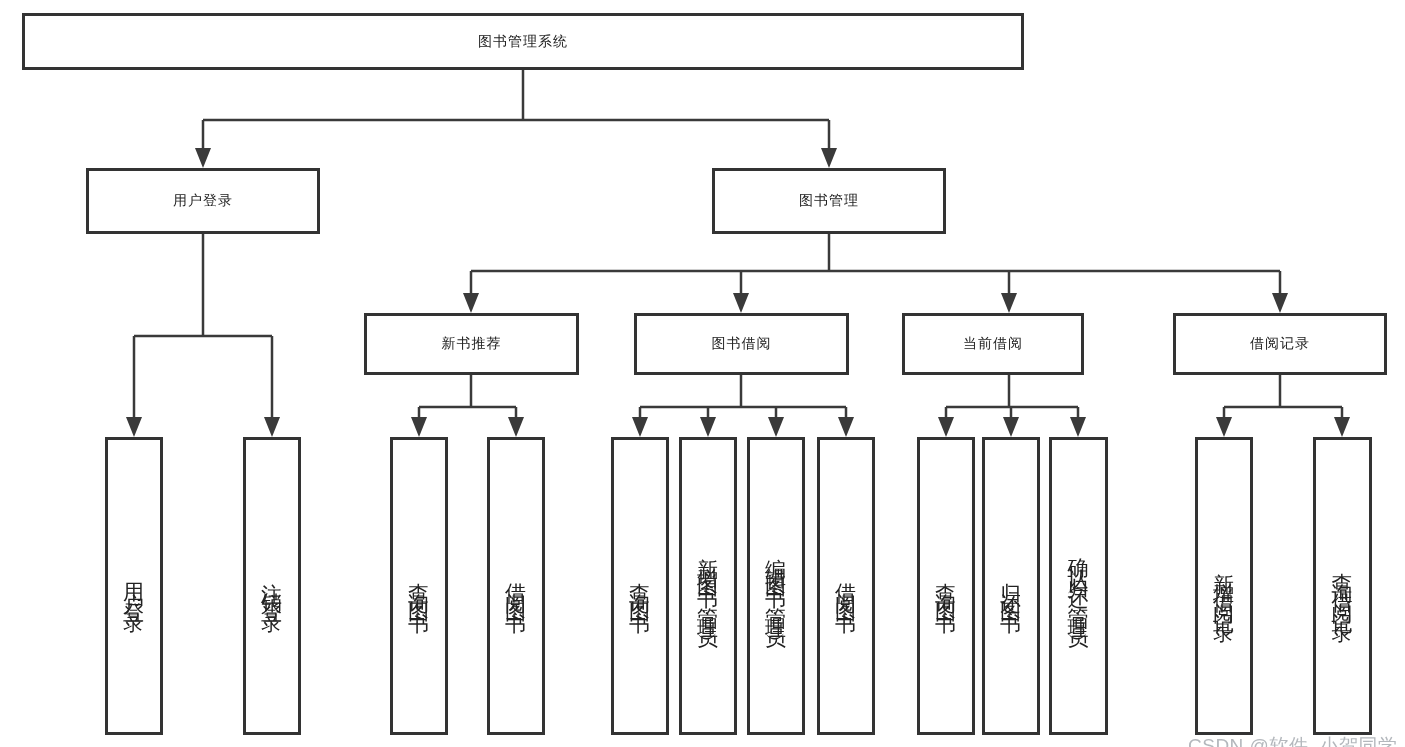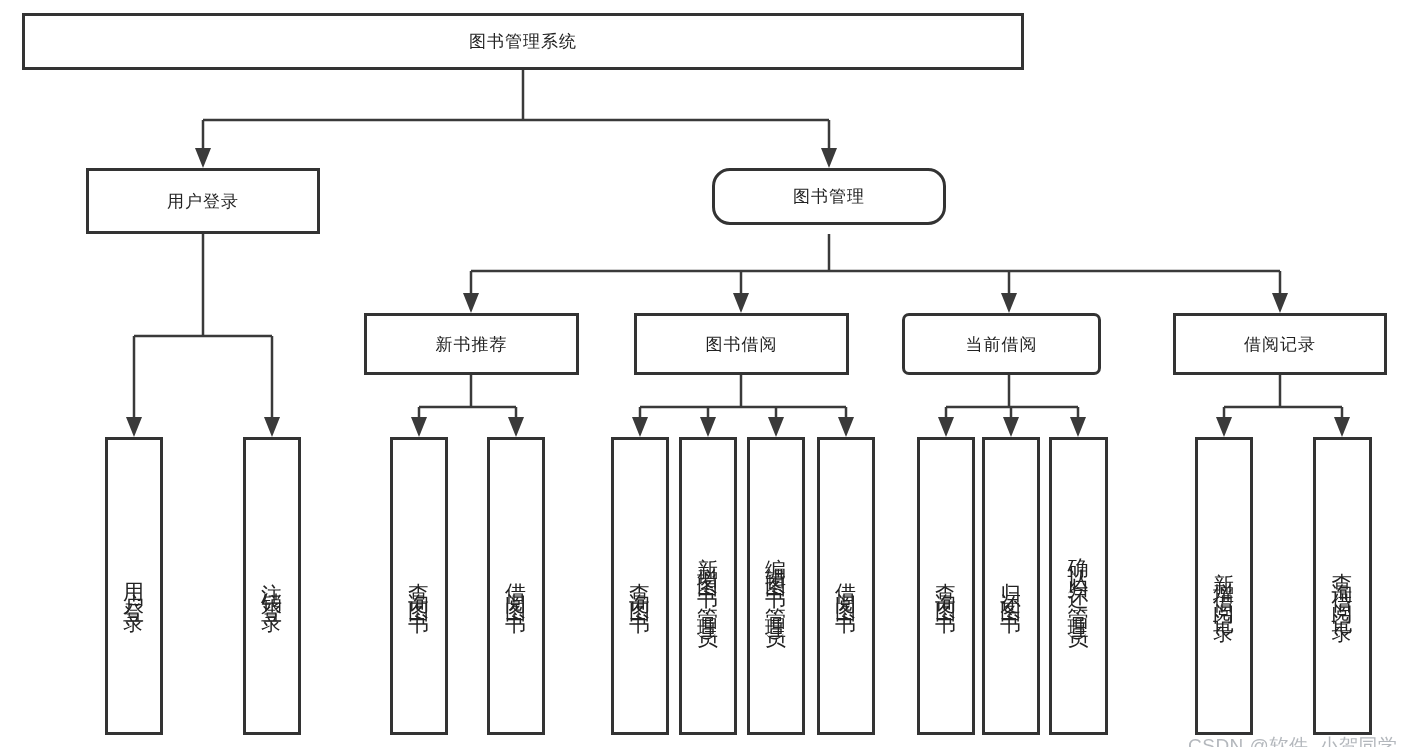--- a/index.html
+++ b/index.html
@@ -26,21 +26,21 @@
     box-sizing: border-box;
     border: 3px solid #333333;
     background: #ffffff;
     display: flex;
     align-items: center;
     justify-content: center;
     color: #222222;
     z-index: 2;
   }
   .node .hlabel {
-    font-size: 17px;
+    font-size: 14px;
     letter-spacing: 1px;
     white-space: nowrap;
   }
   .leaf .vlabel {
     writing-mode: vertical-rl;
     text-orientation: mixed;
     font-size: 21px;
     letter-spacing: 10px;
     line-height: 1.1;
     white-space: nowrap;
@@ -118,31 +118,31 @@
       <polygon points="1334,417 1350,417 1342,437" fill="#3a3a3a"></polygon>
     </svg>
 
   <div class="node" style="left:22px; top:13px; width:1002px; height:57px;">
     <span class="hlabel">图书管理系统</span>
   </div>
 
   <div class="node" style="left:86px; top:168px; width:234px; height:66px;">
     <span class="hlabel">用户登录</span>
   </div>
-  <div class="node" style="left:712px; top:168px; width:234px; height:57px;border-radius:18px;">
+  <div class="node" style="left:712px; top:168px; width:234px; height:66px;">
     <span class="hlabel">图书管理</span>
   </div>
 
   <div class="node" style="left:364px; top:313px; width:215px; height:62px;">
     <span class="hlabel">新书推荐</span>
   </div>
   <div class="node" style="left:634px; top:313px; width:215px; height:62px;text-align:center;">
     <span class="hlabel">图书借阅</span>
   </div>
-  <div class="node" style="left:902px; top:313px; width:199px; height:62px;border-radius:7px;">
+  <div class="node" style="left:902px; top:313px; width:182px; height:62px;">
     <span class="hlabel">当前借阅</span>
   </div>
   <div class="node" style="left:1173px; top:313px; width:214px; height:62px;align-items:center;">
     <span class="hlabel">借阅记录</span>
   </div>
 
   <div class="node leaf" style="left:105px; top:437px; width:58px; height:298px;">
     <span class="vlabel">用户登录</span>
   </div>
   <div class="node leaf" style="left:243px; top:437px; width:58px; height:298px;">

